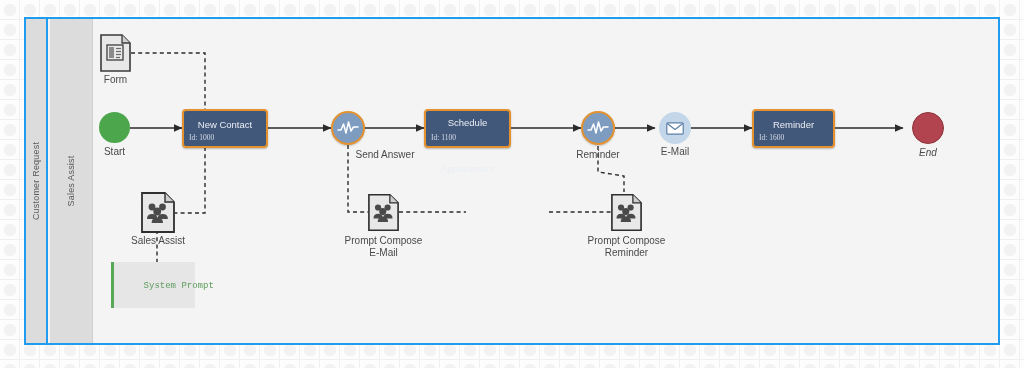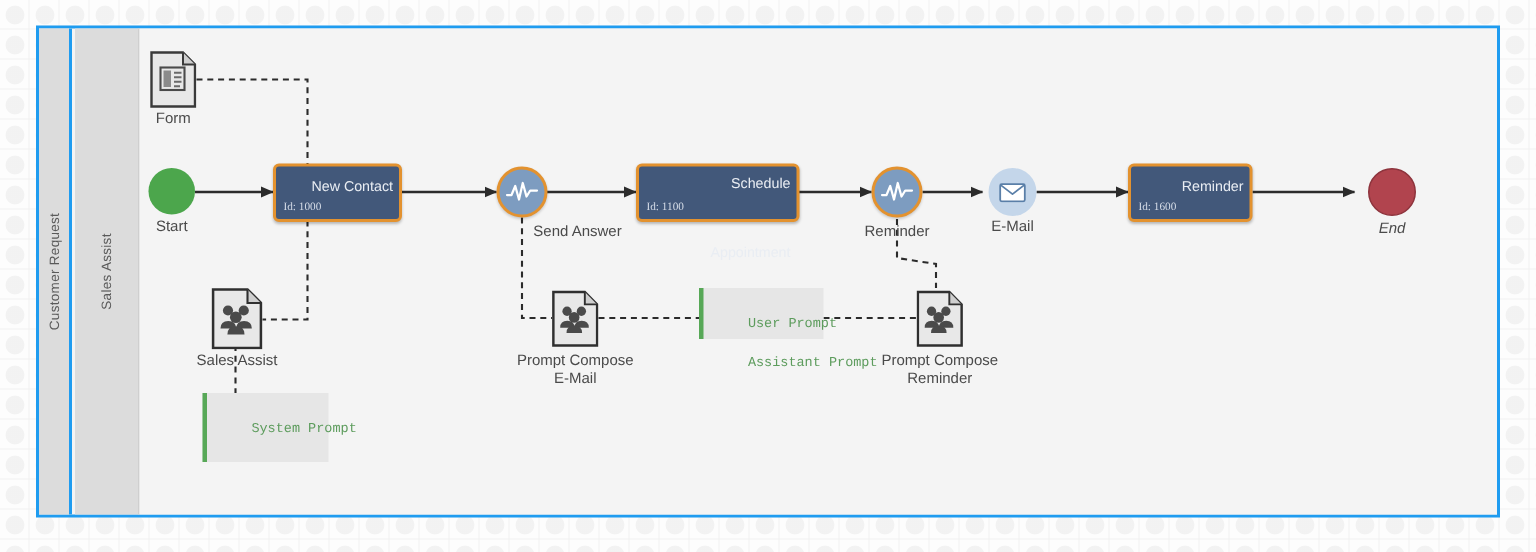--- a/index.html
+++ b/index.html
@@ -105,21 +105,21 @@
     border-radius: 4px;
     box-sizing: border-box;
     color: #e8ecf2;
     box-shadow: 0 1px 2px rgba(0,0,0,0.25);
   }
   .task-title {
     position: absolute;
     left: 4px;
     right: 4px;
     top: 8px;
-    text-align: right;
+    text-align: center;
     font-size: 9.5px;
     line-height: 12px;
     color: #e9edf3;
   }
   .task-id {
     position: absolute;
     left: 5px;
     bottom: 4px;
     font-size: 7.5px;
     color: #d6dde8;
@@ -268,21 +268,21 @@
           <circle cx="16.2" cy="19.5" r="3.9"></circle>
           <path d="M6,27 q0,-5 5.2,-5 q5.2,0 5.2,5 z"></path>
           <path d="M16.5,27 q0,-5 5.2,-5 q5.2,0 5.2,5 z"></path>
           <path d="M10.6,31 q0,-5.5 5.7,-5.5 q5.7,0 5.7,5.5 z"></path>
         </g>
       </svg>
     </div>
     <span class="node-label" style="top:43px;">Sales Assist</span>
   </div>
 
-  <div class="node promptbox" style="left:111px; top:262px; width:84px; height:46px;margin-left:24px;">
+  <div class="node promptbox" style="left:111px; top:262px; width:84px; height:46px;">
     <span>System Prompt</span>
   </div>
 
   <div class="node ev-circle signal-ev" style="left:331px; top:111px; width:34px; height:34px;">
     <span class="ev-icon">
       <svg width="22" height="16" viewBox="0 0 22 16">
         <polyline points="1,10 4,10 6.5,4 9,13 11.5,2 14,11 16.5,7 21,7" fill="none" stroke="#ffffff" stroke-width="1.5" stroke-linejoin="round" stroke-linecap="round"></polyline>
       </svg>
     </span>
     <span class="node-label" style="top:36px;margin-left:37px;">Send Answer</span>
@@ -300,30 +300,26 @@
           <path d="M6,27 q0,-5 5.2,-5 q5.2,0 5.2,5 z"></path>
           <path d="M16.5,27 q0,-5 5.2,-5 q5.2,0 5.2,5 z"></path>
           <path d="M10.6,31 q0,-5.5 5.7,-5.5 q5.7,0 5.7,5.5 z"></path>
         </g>
       </svg>
     </div>
     <span class="node-label" style="top:43px;">Prompt Compose</span>
     <span class="node-label" style="top:55px;">E-Mail</span>
   </div>
 
-  <div class="node task" style="left:424px; top:109px; width:109px; height:39px;">
+  <div class="node task" style="left:424px; top:109px; width:87px; height:39px;">
     <span class="task-title" style="top:6px;">Schedule</span>
     <span class="task-title" style="top:18px;margin-top:34px;">Appointment</span>
     <span class="task-id">Id: 1100</span>
   </div>
 
-  <div class="node promptbox" style="left:466px; top:192px; width:83px; height:34px;">
-    <span>User Prompt</span><br>
-    <span>Assistant Prompt</span>
-  </div>
 
   <div class="node ev-circle signal-ev" style="left:581px; top:111px; width:34px; height:34px;">
     <span class="ev-icon">
       <svg width="22" height="16" viewBox="0 0 22 16">
         <polyline points="1,10 4,10 6.5,4 9,13 11.5,2 14,11 16.5,7 21,7" fill="none" stroke="#ffffff" stroke-width="1.5" stroke-linejoin="round" stroke-linecap="round"></polyline>
       </svg>
     </span>
     <span class="node-label" style="top:36px;">Reminder</span>
   </div>
 

